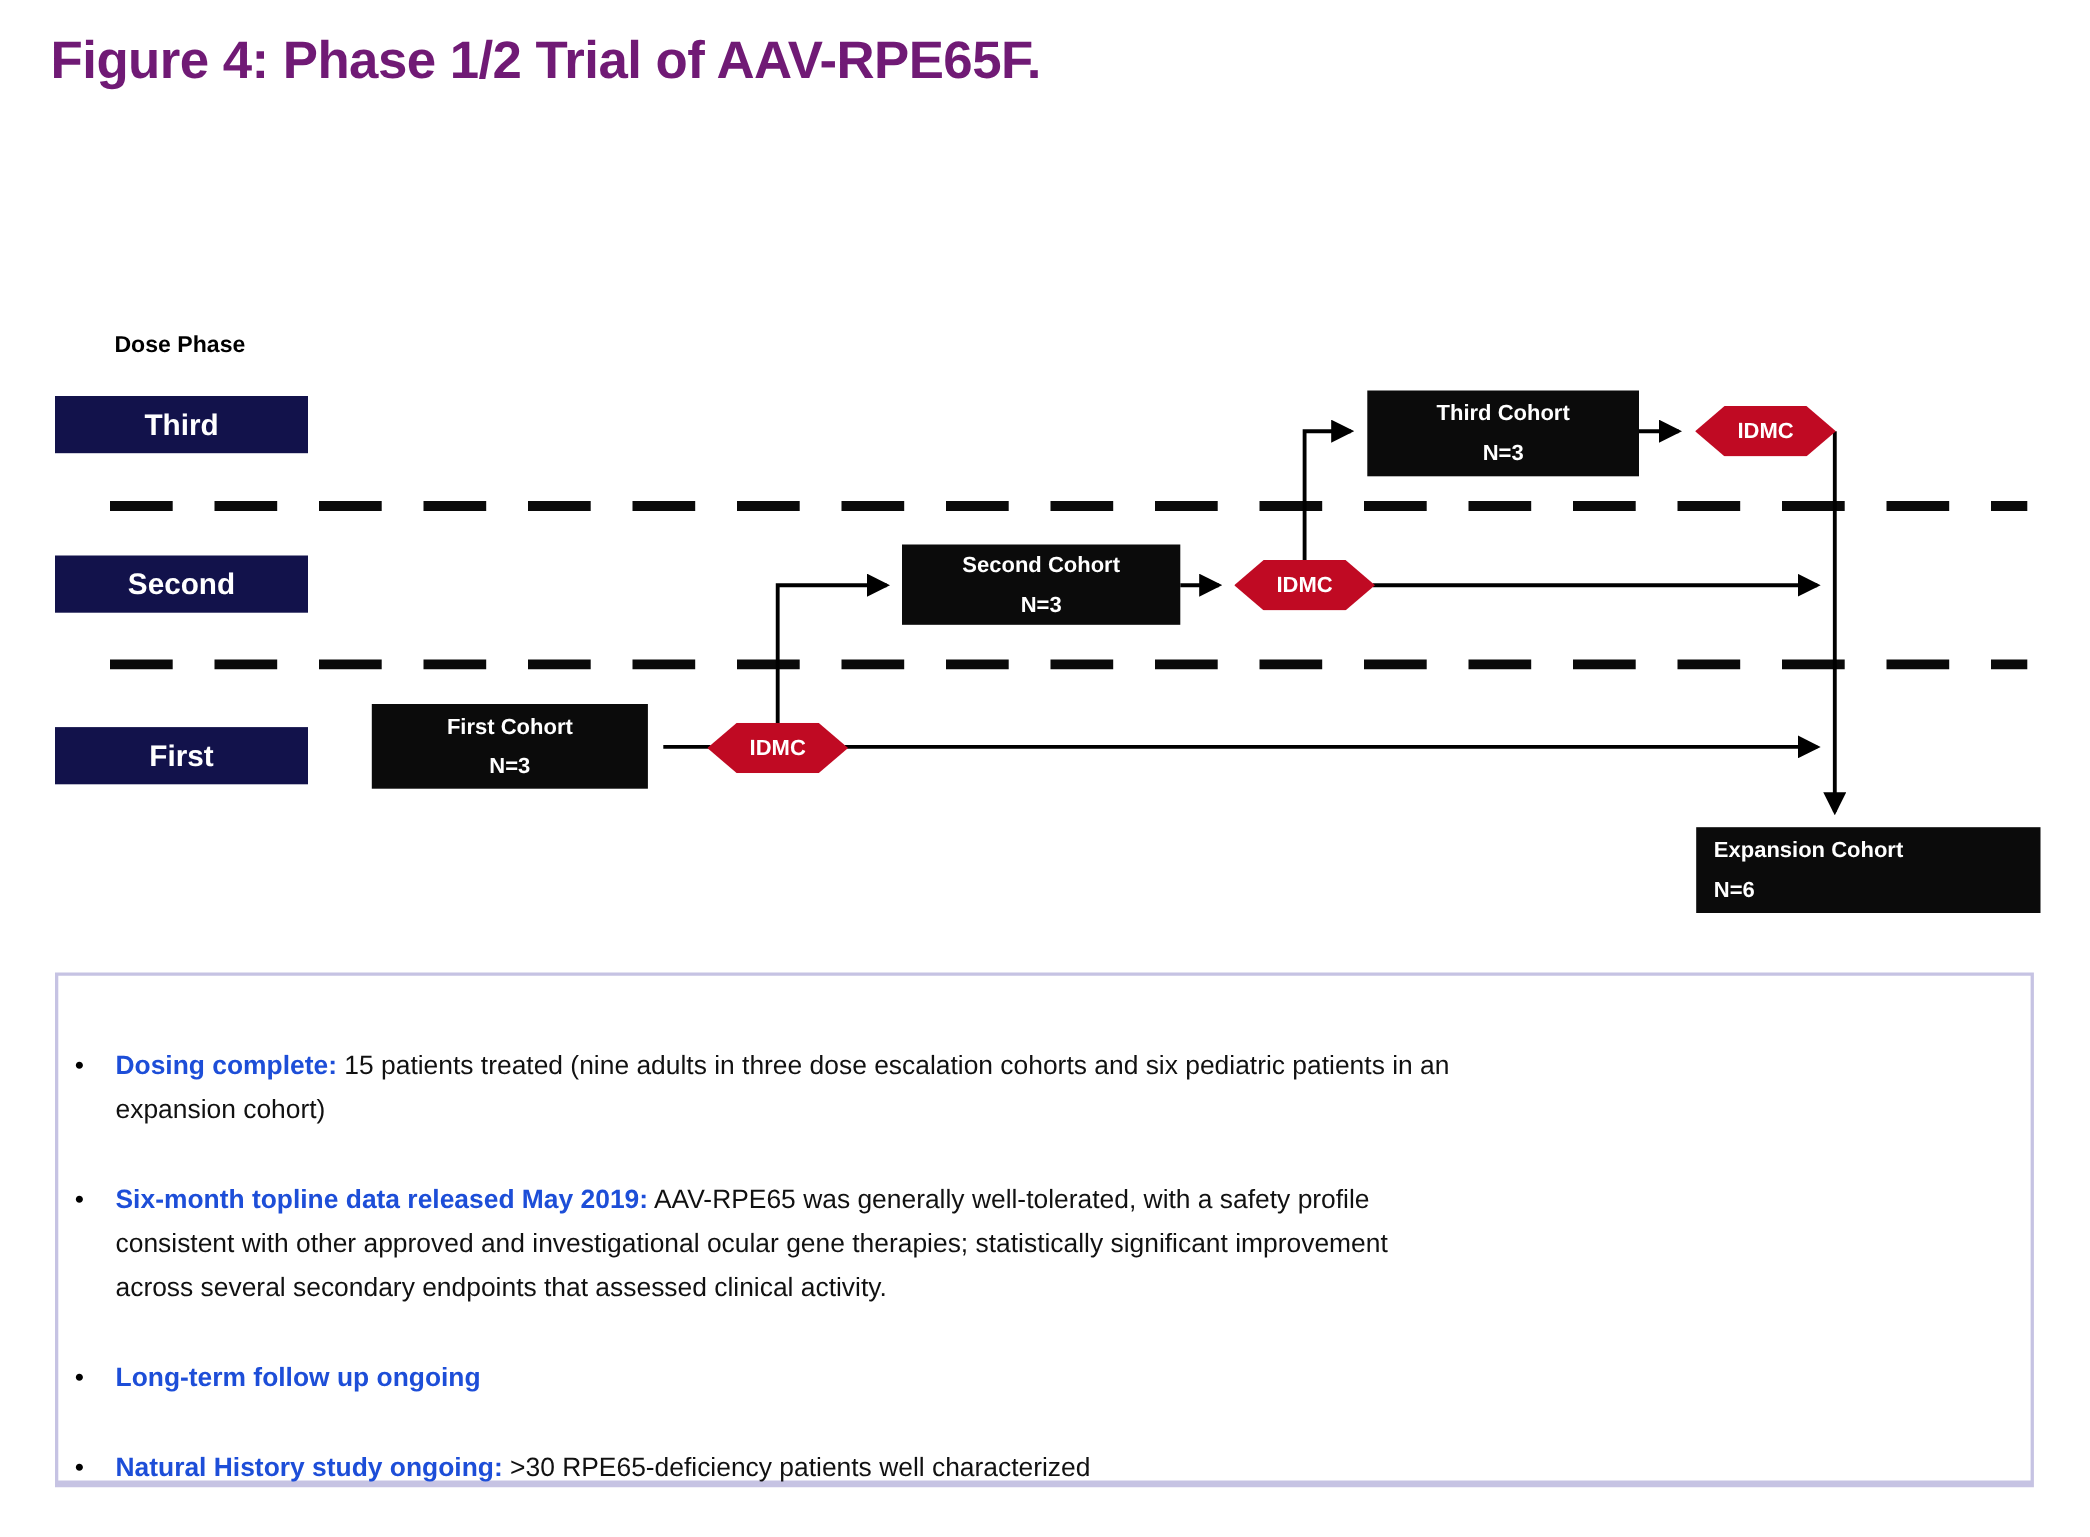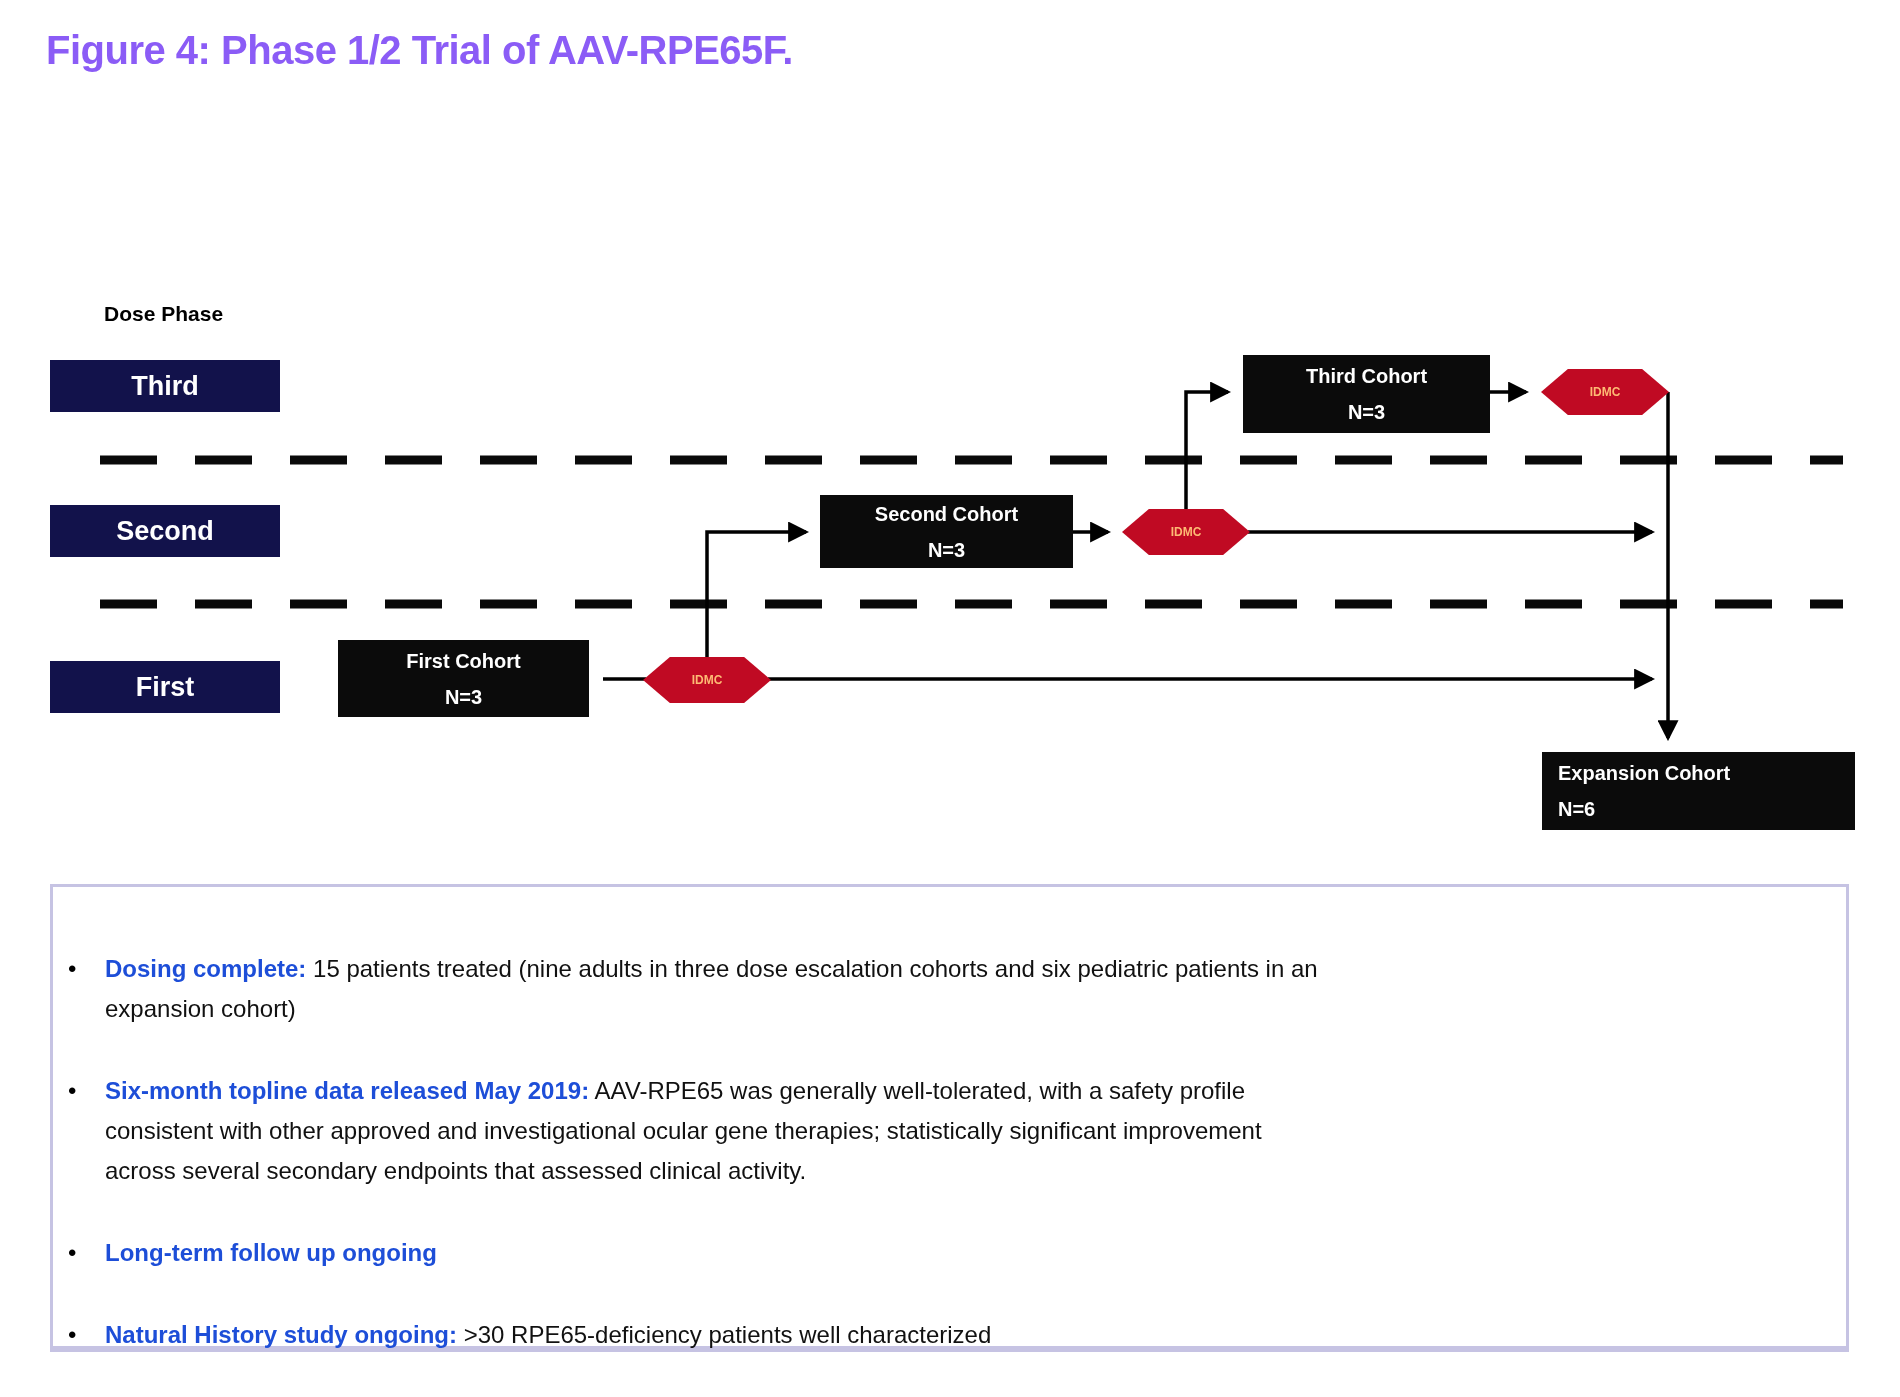--- a/index.html
+++ b/index.html
@@ -7,21 +7,21 @@
     position:relative;
     width:1900px;height:1397px;
     background:#ffffff;
     font-family:"Liberation Sans",sans-serif;
     overflow:hidden;
   }
   .abs{position:absolute;}
   
   .fig-title{
     left:46px;top:28px;
-    font-size:40px;font-weight:bold;color:#8b5cf6;
+    font-size:48px;font-weight:bold;color:#701a75;
     letter-spacing:-0.5px;
   }
   
   .dose-label{
     left:104px;top:302px;
     font-size:21px;font-weight:bold;color:#000;
   }
   .level-box{
     left:50px;width:230px;height:52px;
     background:#12124b;
@@ -41,22 +41,22 @@
   .cohort-first{left:338px;top:640px;width:251px;height:77px;}
   .cohort-second{left:820px;top:495px;width:253px;height:73px;}
   .cohort-third{left:1243px;top:355px;width:247px;height:78px;}
   .cohort-expansion{
     left:1542px;top:752px;width:313px;height:78px;
     align-items:flex-start;text-align:left;padding-left:16px;box-sizing:border-box;
   }
   
   .idmc{
     width:128px;height:46px;
-    background:#c00a23;color:#fdba74;
-    font-size:12px;font-weight:bold;
+    background:#c00a23;color:#ffffff;
+    font-size:20px;font-weight:bold;
     display:flex;align-items:center;justify-content:center;
     clip-path:polygon(0% 50%, 21% 0%, 79% 0%, 100% 50%, 79% 100%, 21% 100%);
   }
   .idmc-1{left:643px;top:657px;}
   .idmc-2{left:1122px;top:509px;}
   .idmc-3{left:1541px;top:369px;}
   
   .connectors{left:0;top:0;pointer-events:none;}
   
   .summary-box{

